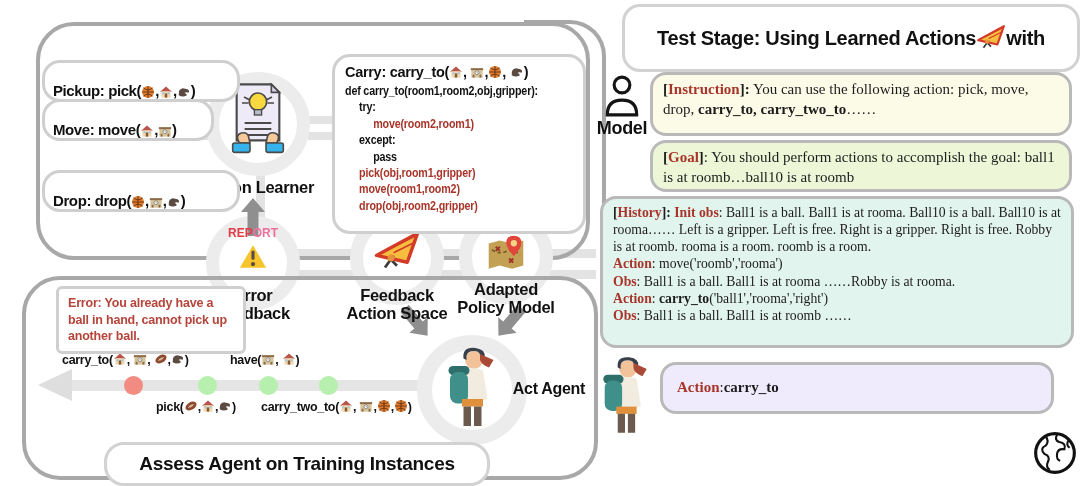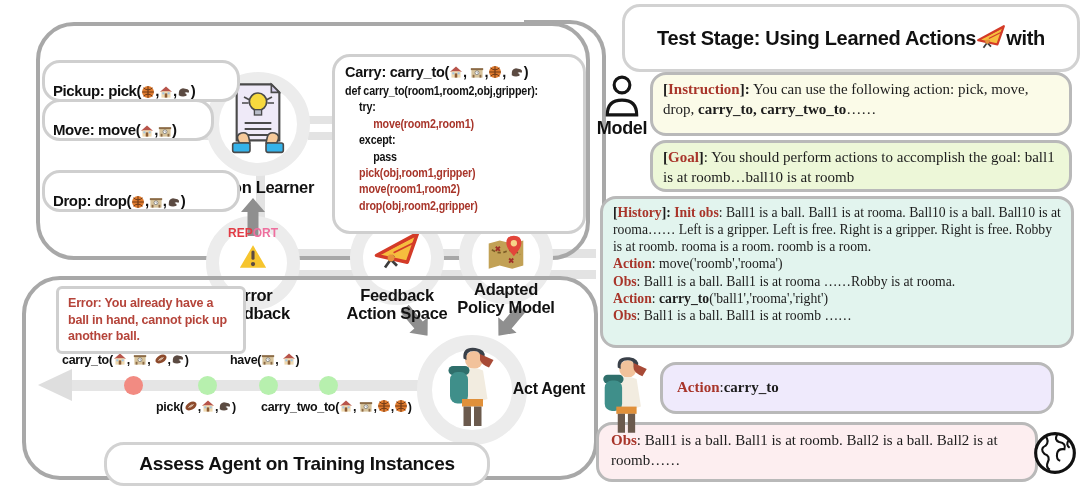--- a/index.html
+++ b/index.html
@@ -361,21 +361,20 @@
       <path d="M15 41 h5 v13 h-5 Z M22 41 h5 v13 h-5 Z" fill="#6b5a4d"></path>
     </svg>
   </div>
 
   <div class="rbox" style="left:660px;top:362px;width:394px;height:52px;background:#efeafc;display:flex;align-items:center;padding-left:14px">
       <span class="s-rb">Action</span>
       <span>: </span>
       <span class="s-b">carry_to</span>
     </div>
 
-  <div class="rbox" style="left:596px;top:422px;width:442px;height:60px;background:#fdeef0;padding:6px 12px"><span class="s-rb">Obs</span><span>: Ball1 is a ball. Ball1 is at roomb. Ball2 is a ball. Ball2 is at roomb……</span></div>
 
   <div class="iconabs" style="left:1032px;top:430px;z-index:6">
     <svg width="46" height="46" viewBox="0 0 44 44">
       <circle cx="22" cy="22" r="18.5" fill="#fff" stroke="#111" stroke-width="3"></circle>
       <path d="M13 6 q4 5 0 9 q-6 3 -1 8 q6 2 3 8 q-2 4 2 7 M24 4.5 q-3 5 2 7 q7 1 5 7 q-6 -1 -7 4 q-1 6 3 7 M35 10 q-3 4 1 7" fill="none" stroke="#111" stroke-width="2"></path>
     </svg>
   </div>
 
 </div>
 

